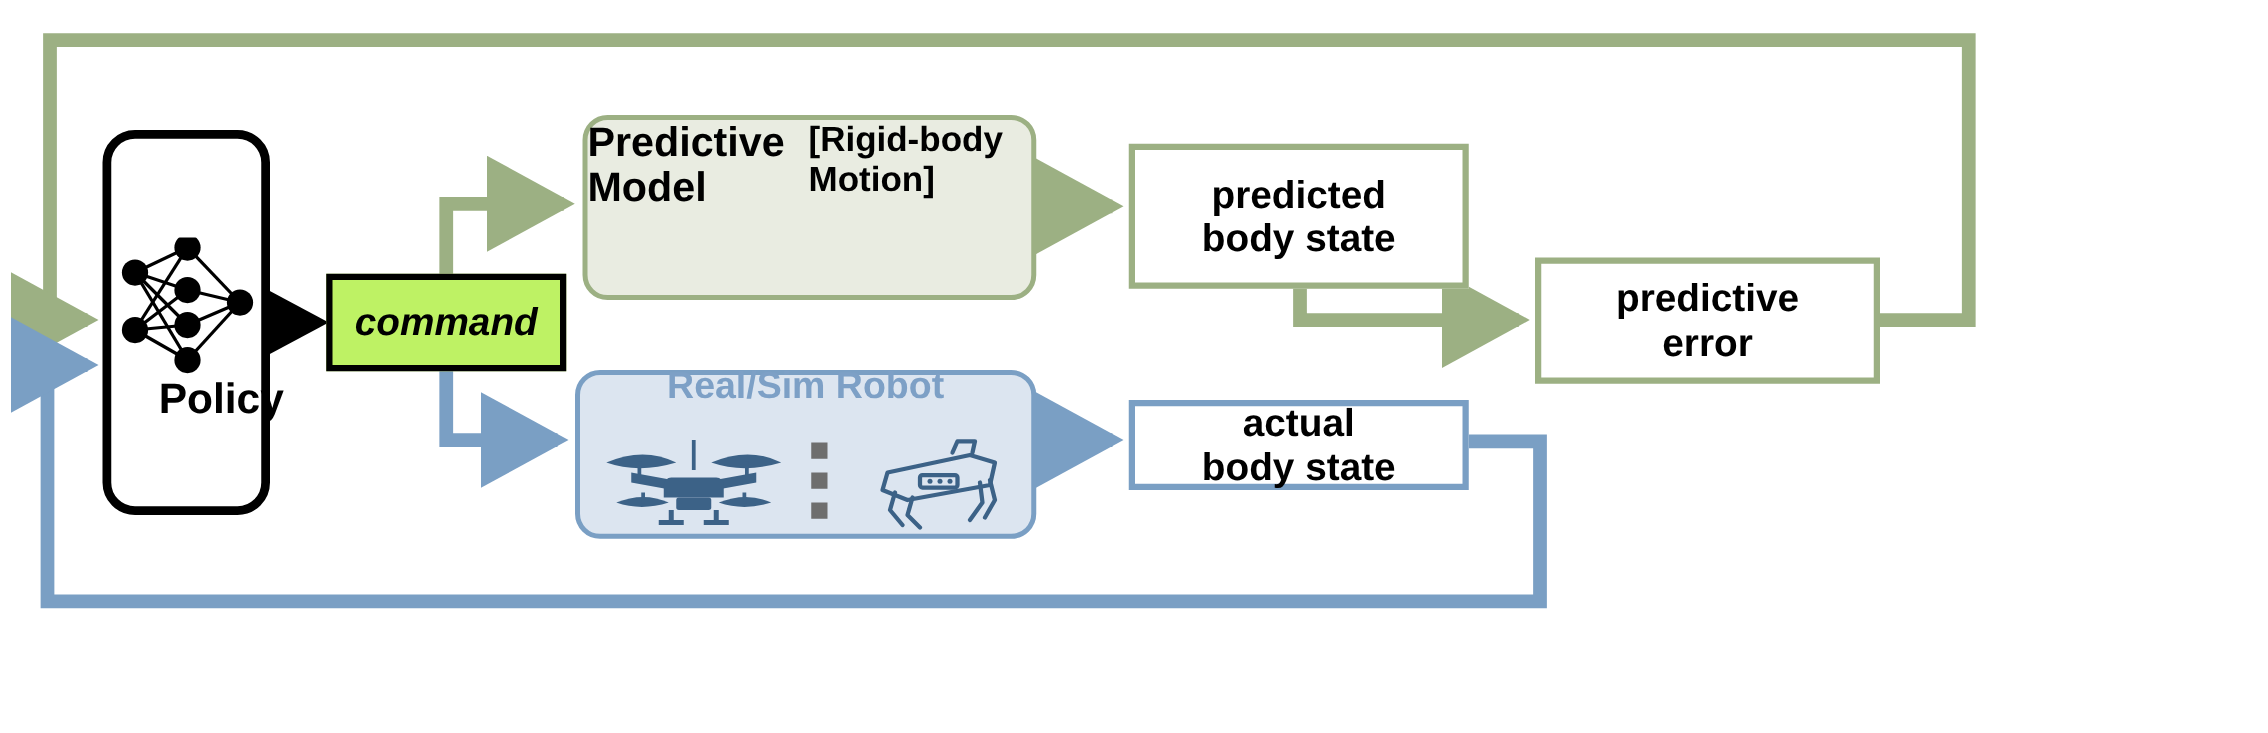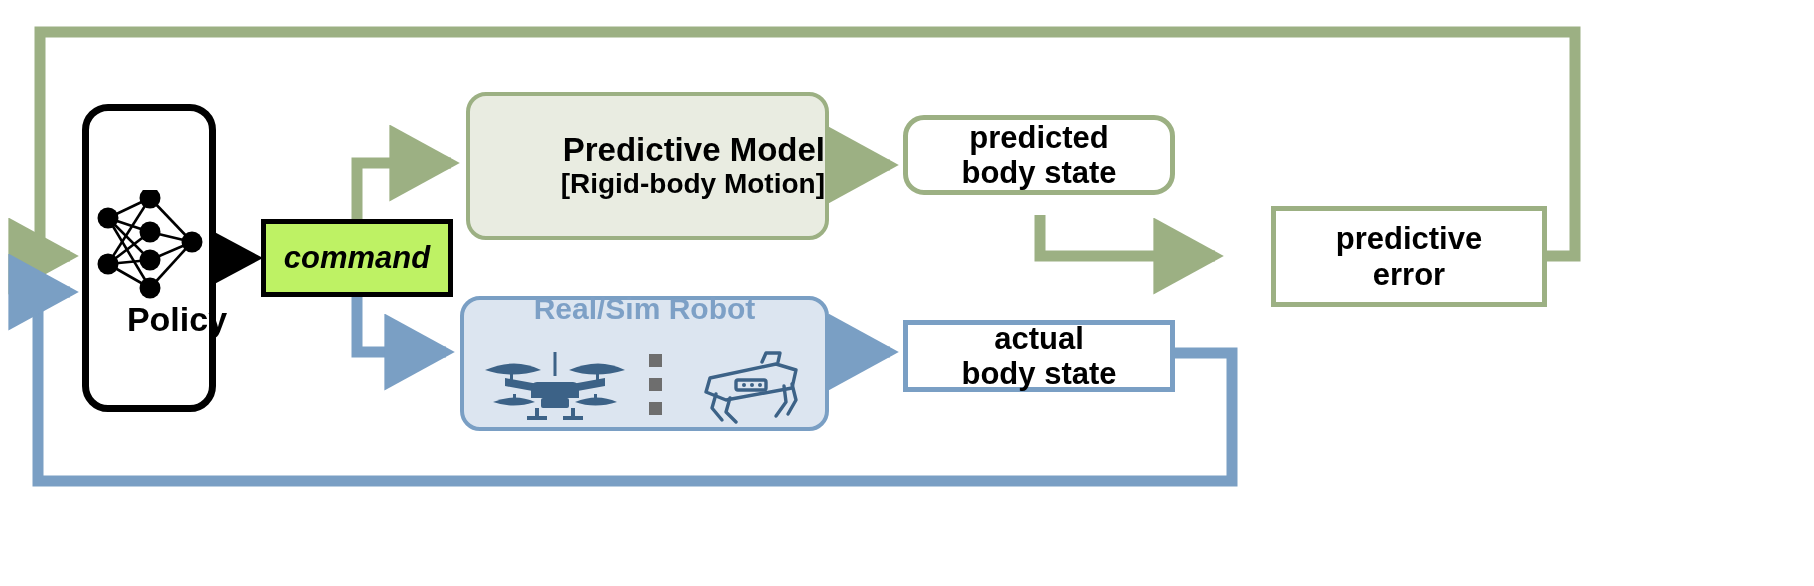--- a/index.html
+++ b/index.html
@@ -77,22 +77,22 @@
   .pred-model-box {
     position: absolute;
     left: 466px; top: 92px;
     width: 363px; height: 148px;
     background: #e9ece1;
     border: 4px solid #9cb083;
     border-radius: 20px;
     box-sizing: border-box;
     z-index: 3;
     display: flex;
-    flex-direction: column;
-    align-items: flex-end;
+    flex-direction: row;
+    align-items: flex-start;
     justify-content: center;
   }
   .pm-title {
     font-size: 33px;
     font-weight: bold;
     color: #000000;
     line-height: 1.08;
   }
   .pm-sub {
     font-size: 28px;
@@ -157,25 +157,25 @@
     font-weight: bold;
     color: #000000;
     line-height: 1.14;
     z-index: 4;
   }
   .green-border { border: 5px solid #9cb083; }
   .blue-border  { border: 5px solid #7a9fc4; }
 
   .predicted-box {
     left: 903px; top: 115px;
-    width: 272px; height: 80px; border-radius: 21px;
+    width: 272px; height: 116px;
   }
   .error-box {
     left: 1228px; top: 206px;
-    width: 276px; height: 101px; margin-left: 43px;
+    width: 276px; height: 101px;
   }
   .actual-box {
     left: 903px; top: 320px;
     width: 272px; height: 72px;
   }
 </style>
 </head>
 <body>
 
 <div id="canvas">

